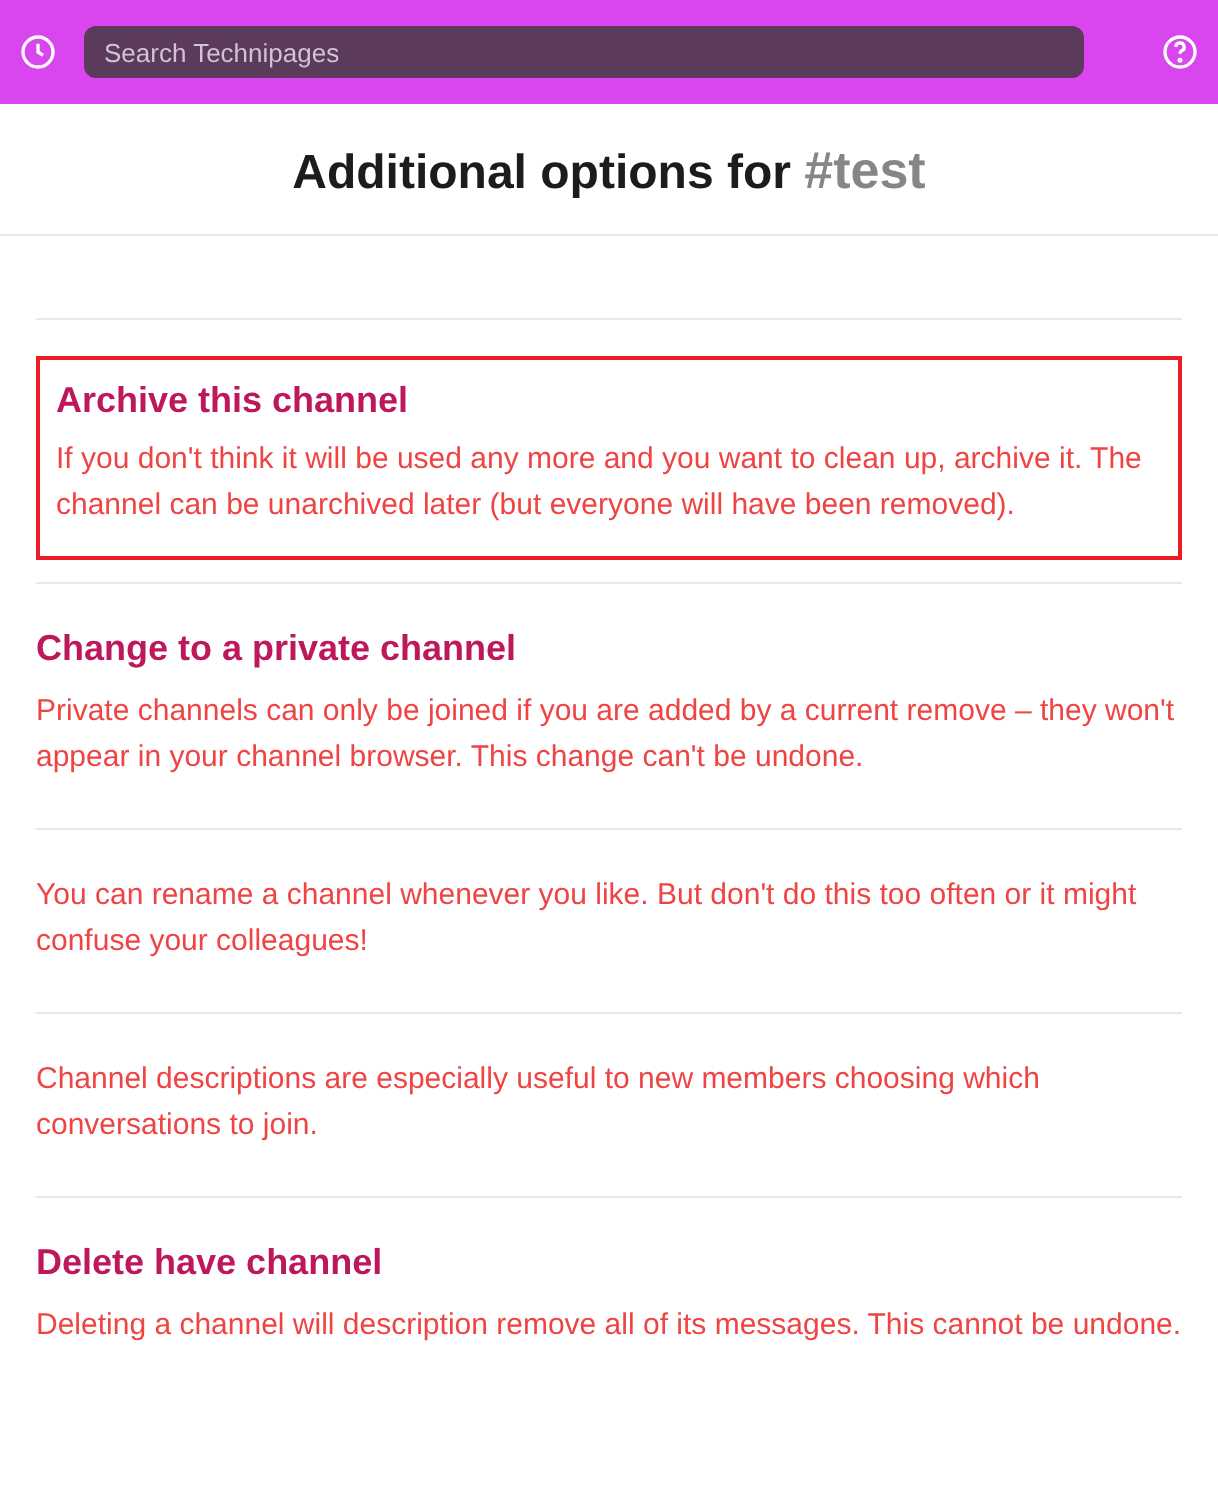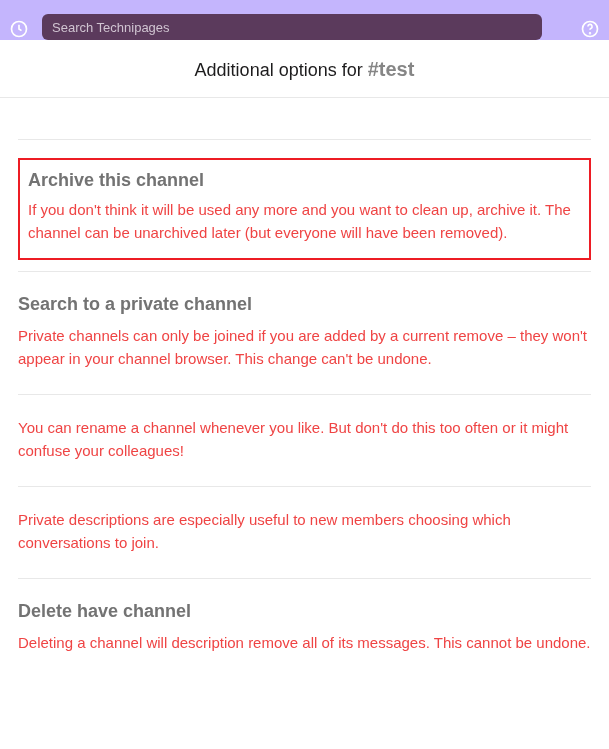--- a/index.html
+++ b/index.html
@@ -6,24 +6,24 @@
       margin: 0;
       padding: 0;
       box-sizing: border-box;
     }
     body {
       font-family: -apple-system, BlinkMacSystemFont, "Segoe UI", Helvetica, Arial, sans-serif;
       background: #fff;
       width: 609px;
     }
     .top-bar {
-      background: #c4b5fd;
-      height: 40px;
+      background: #d946ef;
+      height: 52px;
       display: flex;
-      align-items: flex-end;
+      align-items: center;
       padding: 0 8px;
       gap: 12px;
     }
     .history-icon {
       color: #fff;
       display: flex;
       align-items: center;
       justify-content: center;
       width: 22px;
       height: 22px;
@@ -65,46 +65,46 @@
     .help-icon svg {
       width: 20px;
       height: 20px;
     }
     .header {
       padding: 18px 0 16px;
       border-bottom: 1px solid #e8e8e8;
       text-align: center;
     }
     .header-title {
-      font-size: 18px;
-      font-weight: 400;
+      font-size: 24px;
+      font-weight: 700;
       color: #1d1c1d;
       display: inline;
     }
     .header-channel {
-      font-size: 20px;
+      font-size: 26px;
       font-weight: 900;
       color: #868686;
       display: inline;
     }
     .content {
       padding: 0 18px;
     }
     .spacer-top {
       height: 42px;
       border-bottom: 1px solid #e8e8e8;
     }
     .option-block {
       padding: 22px 0 24px;
       border-bottom: 1px solid #e8e8e8;
     }
     .option-title {
       font-size: 18px;
       font-weight: 700;
-      color: #737373;
+      color: #be185d;
       margin-bottom: 10px;
     }
     .option-desc {
       font-size: 15px;
       color: #ef4444;
       line-height: 1.5;
     }
     .highlighted {
       border: 2px solid #ed1c24;
       padding: 10px 8px 14px;
@@ -150,29 +150,29 @@
 <div class="content">
   <div class="spacer-top"></div>
 
   <div class="highlighted">
     <div class="option-title">Archive this channel</div>
     <div class="option-desc">If you don't think it will be used any more and you want to clean up, archive it. The channel can be unarchived later (but everyone will have been removed).</div>
   </div>
   <div class="after-highlight"></div>
 
   <div class="option-block">
-    <div class="option-title">Search to a private channel</div>
+    <div class="option-title">Change to a private channel</div>
     <div class="option-desc">Private channels can only be joined if you are added by a current remove – they won't appear in your channel browser. This change can't be undone.</div>
   </div>
 
   <div class="option-block">
     <div class="option-desc">You can rename a channel whenever you like. But don't do this too often or it might confuse your colleagues!</div>
   </div>
 
   <div class="option-block">
-    <div class="option-desc">Private descriptions are especially useful to new members choosing which conversations to join.</div>
+    <div class="option-desc">Channel descriptions are especially useful to new members choosing which conversations to join.</div>
   </div>
 
   <div class="option-block last-block">
     <div class="option-title">Delete have channel</div>
     <div class="option-desc">Deleting a channel will description remove all of its messages. This cannot be undone.</div>
   </div>
 </div>
 
 </body></html>

